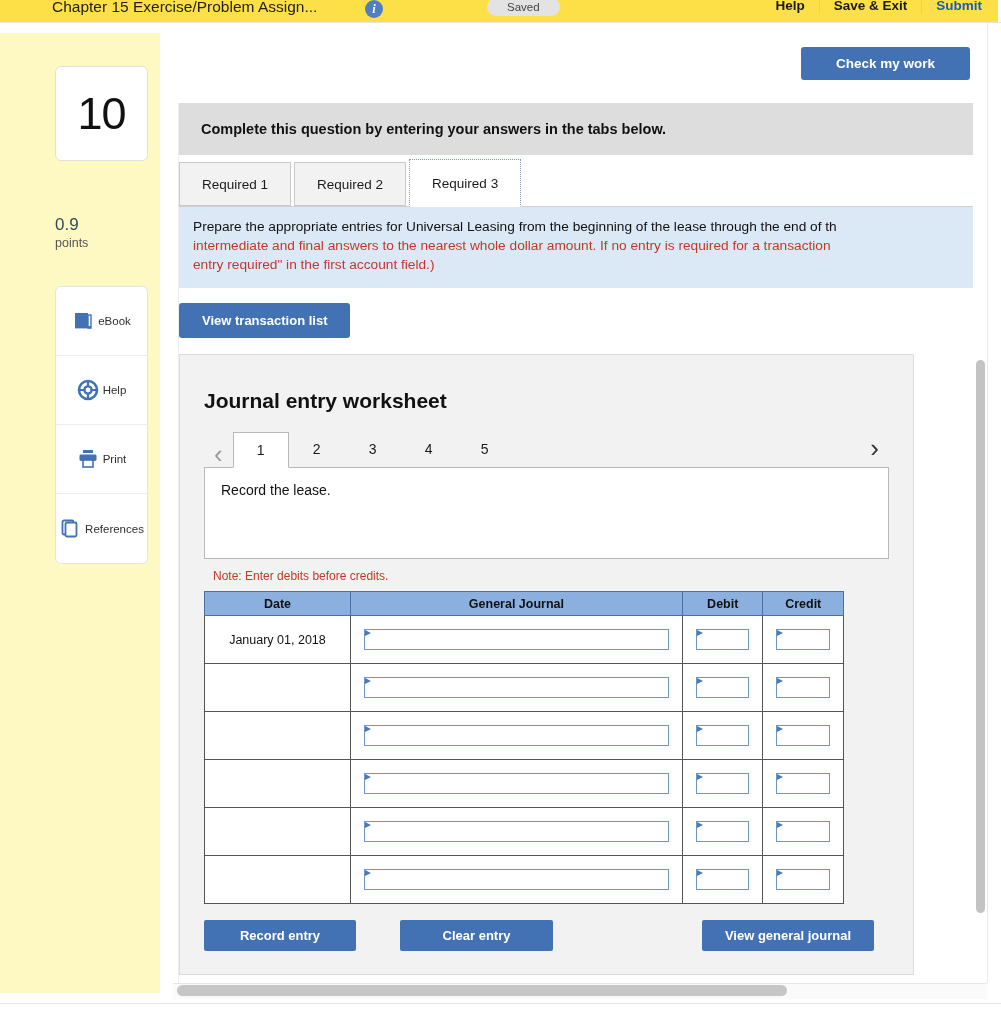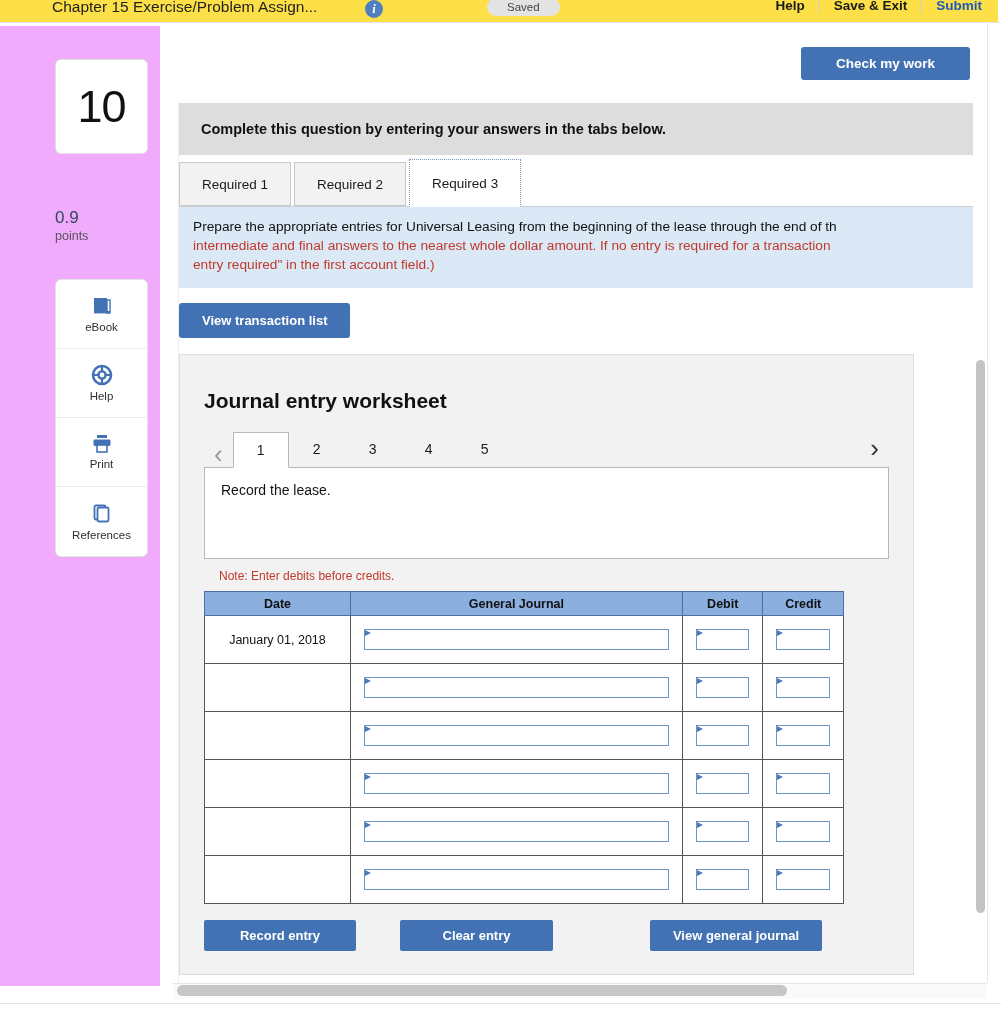--- a/index.html
+++ b/index.html
@@ -43,21 +43,21 @@
   .appbar-right .item { padding: 0 14px; color: #1a1a1a; white-space: nowrap; cursor: pointer; }
   .appbar-right .sep { width: 1px; height: 17px; background: #cccccc; }
   .appbar-right .submit { color: #1c5bb8; padding-right: 8px; }
 
   .appbar-underline {
     position: absolute; top: 22px; left: 0; width: 1001px; height: 1px;
     background: #e4e4e4;
   }
 
   
-  .rail { position: absolute; left: 0; top: 26px; width: 160px; height: 960px; background:#f0abfc; }
+  .rail { position: absolute; left: 0; top: 33px; width: 160px; height: 960px; background:#fef9c3; }
   .qnum-box {
     position: absolute; left: 55px; top: 33px;
     width: 93px; height: 95px;
     border: 1px solid #e0e0e0; border-radius: 6px; background: #ffffff;
     display: flex; align-items: center; justify-content: center;
   }
   .qnum-box span { font-size: 45px; color: #111111; letter-spacing: -1px; }
   .points-val {
     position: absolute; left: 55px; top: 182px;
     font-size: 17px; color: #34495e;
@@ -67,21 +67,21 @@
     font-size: 12.5px; color: #555555;
   }
   .tools {
     position: absolute; left: 55px; top: 253px;
     width: 93px;
     border: 1px solid #e3e3e3; border-radius: 6px; background: #ffffff;
     overflow: hidden;
   }
   .tool {
     height: 69px; border-bottom: 1px solid #ededed;
-    display: flex; flex-direction: column; align-items: center; justify-content: center;
+    display: flex; flex-direction: row; align-items: center; justify-content: center;
     gap: 4px; cursor: pointer;
   }
   .tool:last-child { border-bottom: none; }
   .tool-label { font-size: 11.5px; color: #2f2f2f; }
   .tool svg { display: block; }
 
   
   .viewport {
     position: absolute; left: 160px; top: 23px;
     width: 827px; height: 960px;
@@ -175,21 +175,21 @@
   }
   .ws-tab.active {
     background: #ffffff; border: 1px solid #b8b8b8; border-bottom: 1px solid #ffffff;
     position: relative; z-index: 2; margin-bottom: -1px;
   }
 
   .ws-desc {
     background: #ffffff; border: 1px solid #b8b8b8;
     height: 92px; padding: 14px 16px; font-size: 14px; color: #111111;
   }
-  .ws-note { color: #c0392b; font-size: 12px; margin: 10px 0 8px 15px; }
+  .ws-note { color: #c0392b; font-size: 12px; margin: 10px 0 8px 9px; }
 
   
   .jtable { border-collapse: collapse; width: 640px; border: 1px solid #555555; }
   .jtable th {
     background: #8bb0e0; border: 1px solid #4a6fa5;
     font-size: 12.5px; font-weight: bold; color: #111111;
     height: 24px; text-align: center;
   }
   .jtable td { border: 1px solid #555555; background: #ffffff; height: 25px; padding: 12px; }
   .c-date  { width: 145px; text-align: center; font-size: 12.5px; color: #111111; }
@@ -201,21 +201,21 @@
     position: relative; margin: 1px;
     height: 21px; border: 1px solid #6f94c6; background: #ffffff;
   }
   .inputcell::before {
     content: ""; position: absolute; left: 0px; top: 0px;
     border-left: 6px solid #4a7ab8;
     border-top: 3px solid transparent;
     border-bottom: 3px solid transparent;
   }
 
-  .ws-btnrow { margin-top: 16px; position: relative; height: 32px; width: 618px; }
+  .ws-btnrow { margin-top: 16px; position: relative; height: 32px; width: 670px; }
   .ws-btn {
     background: #4272b3; color: #ffffff; border: none; border-radius: 2px;
     height: 31px; font-size: 13px; font-weight: bold; cursor: pointer;
     font-family: "Liberation Sans", sans-serif;
   }
   .btn-record { position: absolute; left: 0;   width: 152px; }
   .btn-clear  { position: absolute; left: 196px; width: 153px; }
   .btn-viewgj { position: absolute; right: 0;  width: 172px; }
 
   .navrow { margin-top: 36px; width: 735px; display: flex; justify-content: center; gap: 22px; }

